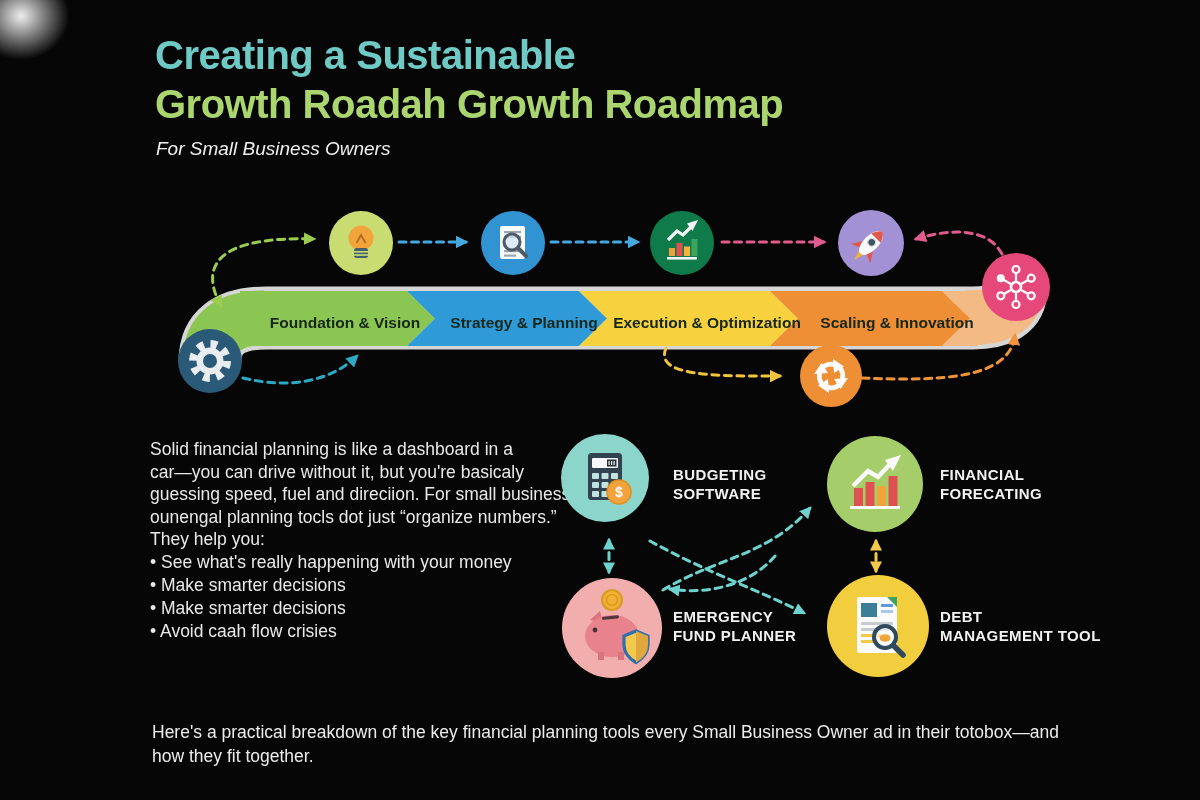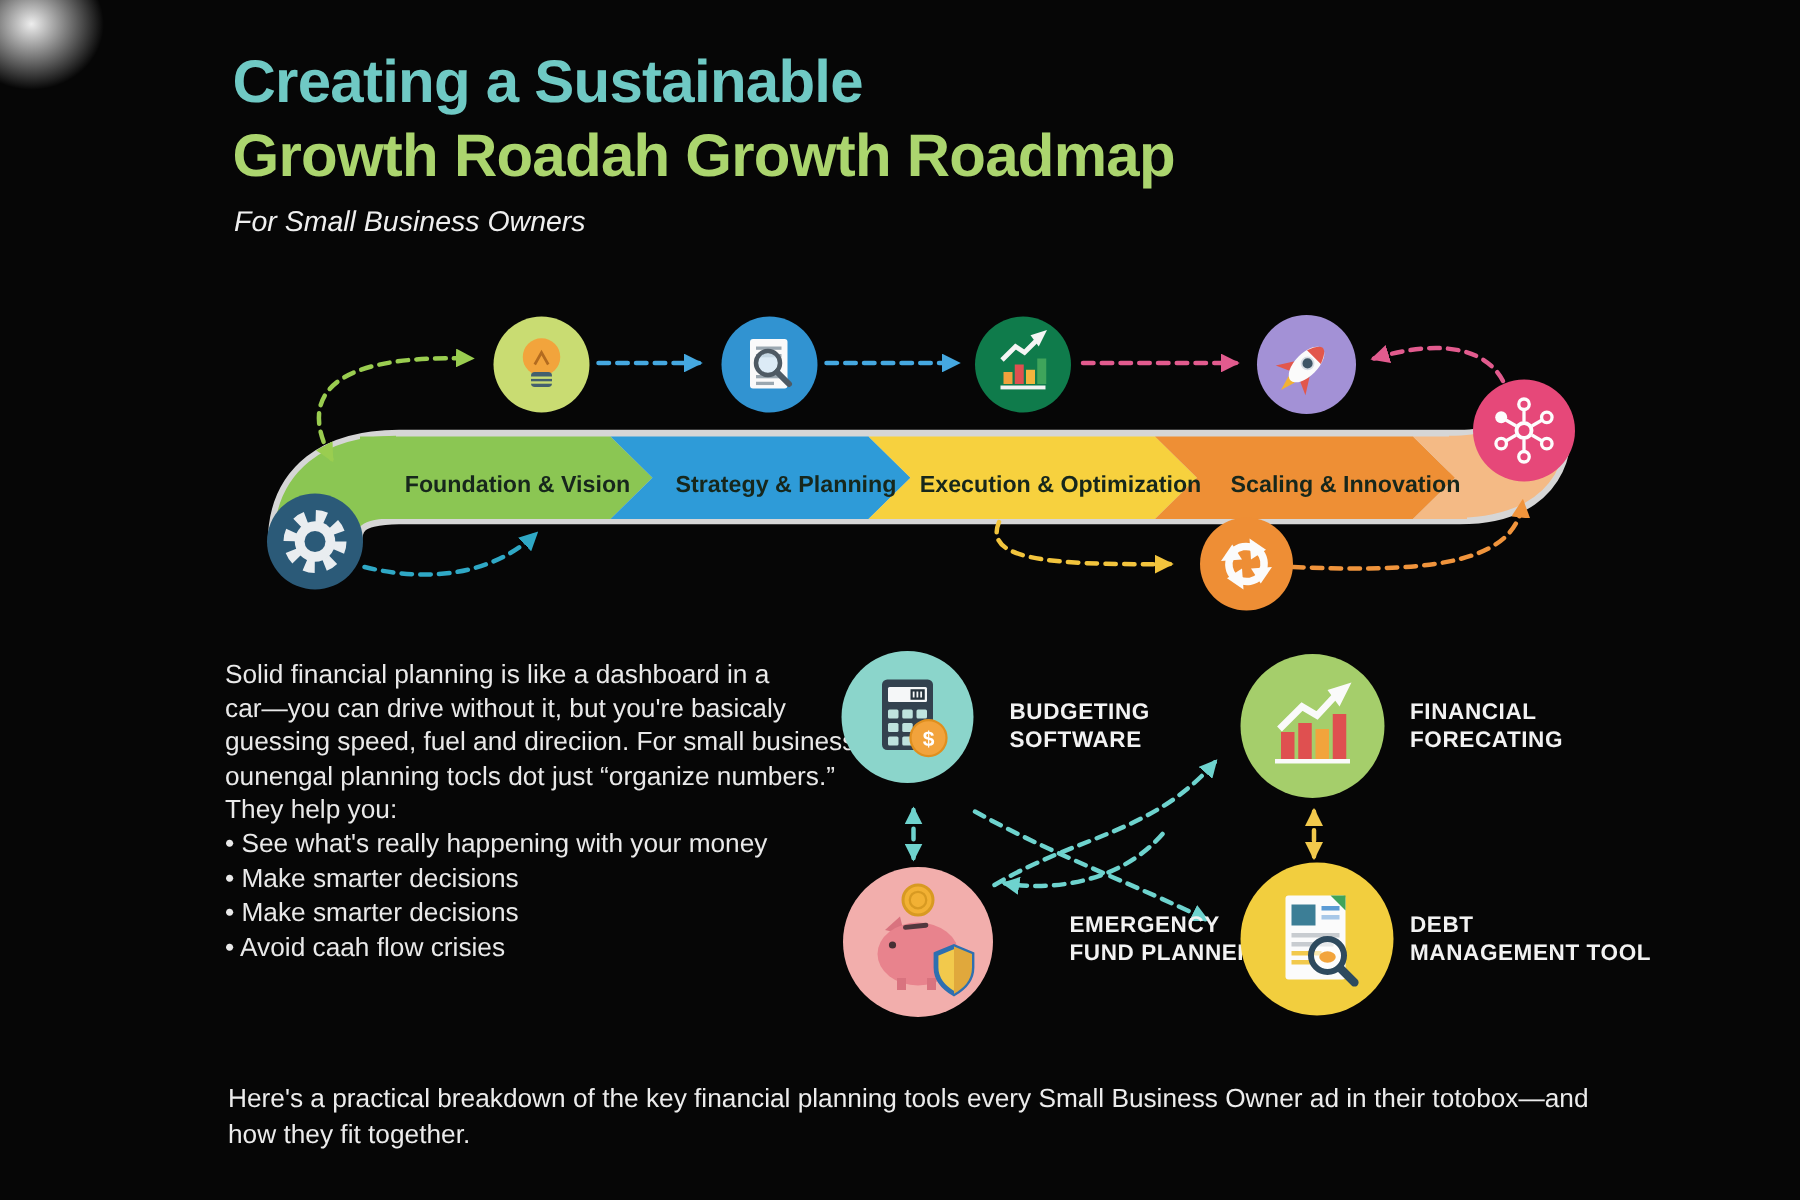--- a/index.html
+++ b/index.html
@@ -271,21 +271,21 @@
     <rect x="38" y="50" width="37" height="17" fill="#E8838D"></rect>
     <rect x="40" y="38" width="17" height="3.2" rx="1.6" fill="#52383E" transform="rotate(-6 48 40)"></rect>
     <circle cx="33" cy="52" r="2.4" fill="#463034"></circle>
     <circle cx="77" cy="58" r="4.5" fill="#F0A2AA"></circle>
     <rect x="36" y="74" width="6" height="8" fill="#D9737F"></rect>
     <rect x="56" y="74" width="6" height="8" fill="#D9737F"></rect>
     <path d="M 62 58 L 74 53 L 86 58 L 86 67 C 86 76 80 81 74 84.5 C 68 81 62 76 62 67 Z" fill="#F2C94C" stroke="#2E6FB0" stroke-width="3.2"></path>
     <path d="M 74 53 L 86 58 L 86 67 C 86 76 80 81 74 84.5 Z" fill="#E0A83C"></path>
   </svg>
 </div>
-<div class="tool-label" style="left:673px;top:608px;margin-left:40px;">
+<div class="tool-label" style="left:673px;top:608px;">
   <div>EMERGENCY</div>
   <div>FUND PLANNER</div>
 </div>
 
 <div class="tool-circle" style="left: 827px; top: 575px; width: 102px; height: 102px; background: rgb(242, 206, 62);">
   <svg viewBox="0 0 102 102" width="102" height="102">
     <rect x="30" y="22" width="40" height="56" rx="2" fill="#FBFBFB"></rect>
     <polygon points="60,22 70,32 70,22" fill="#3FA45B"></polygon>
     <rect x="34" y="28" width="16" height="14" fill="#3C7E96"></rect>
     <rect x="54" y="29" width="12" height="3" fill="#5B9BD5"></rect>

